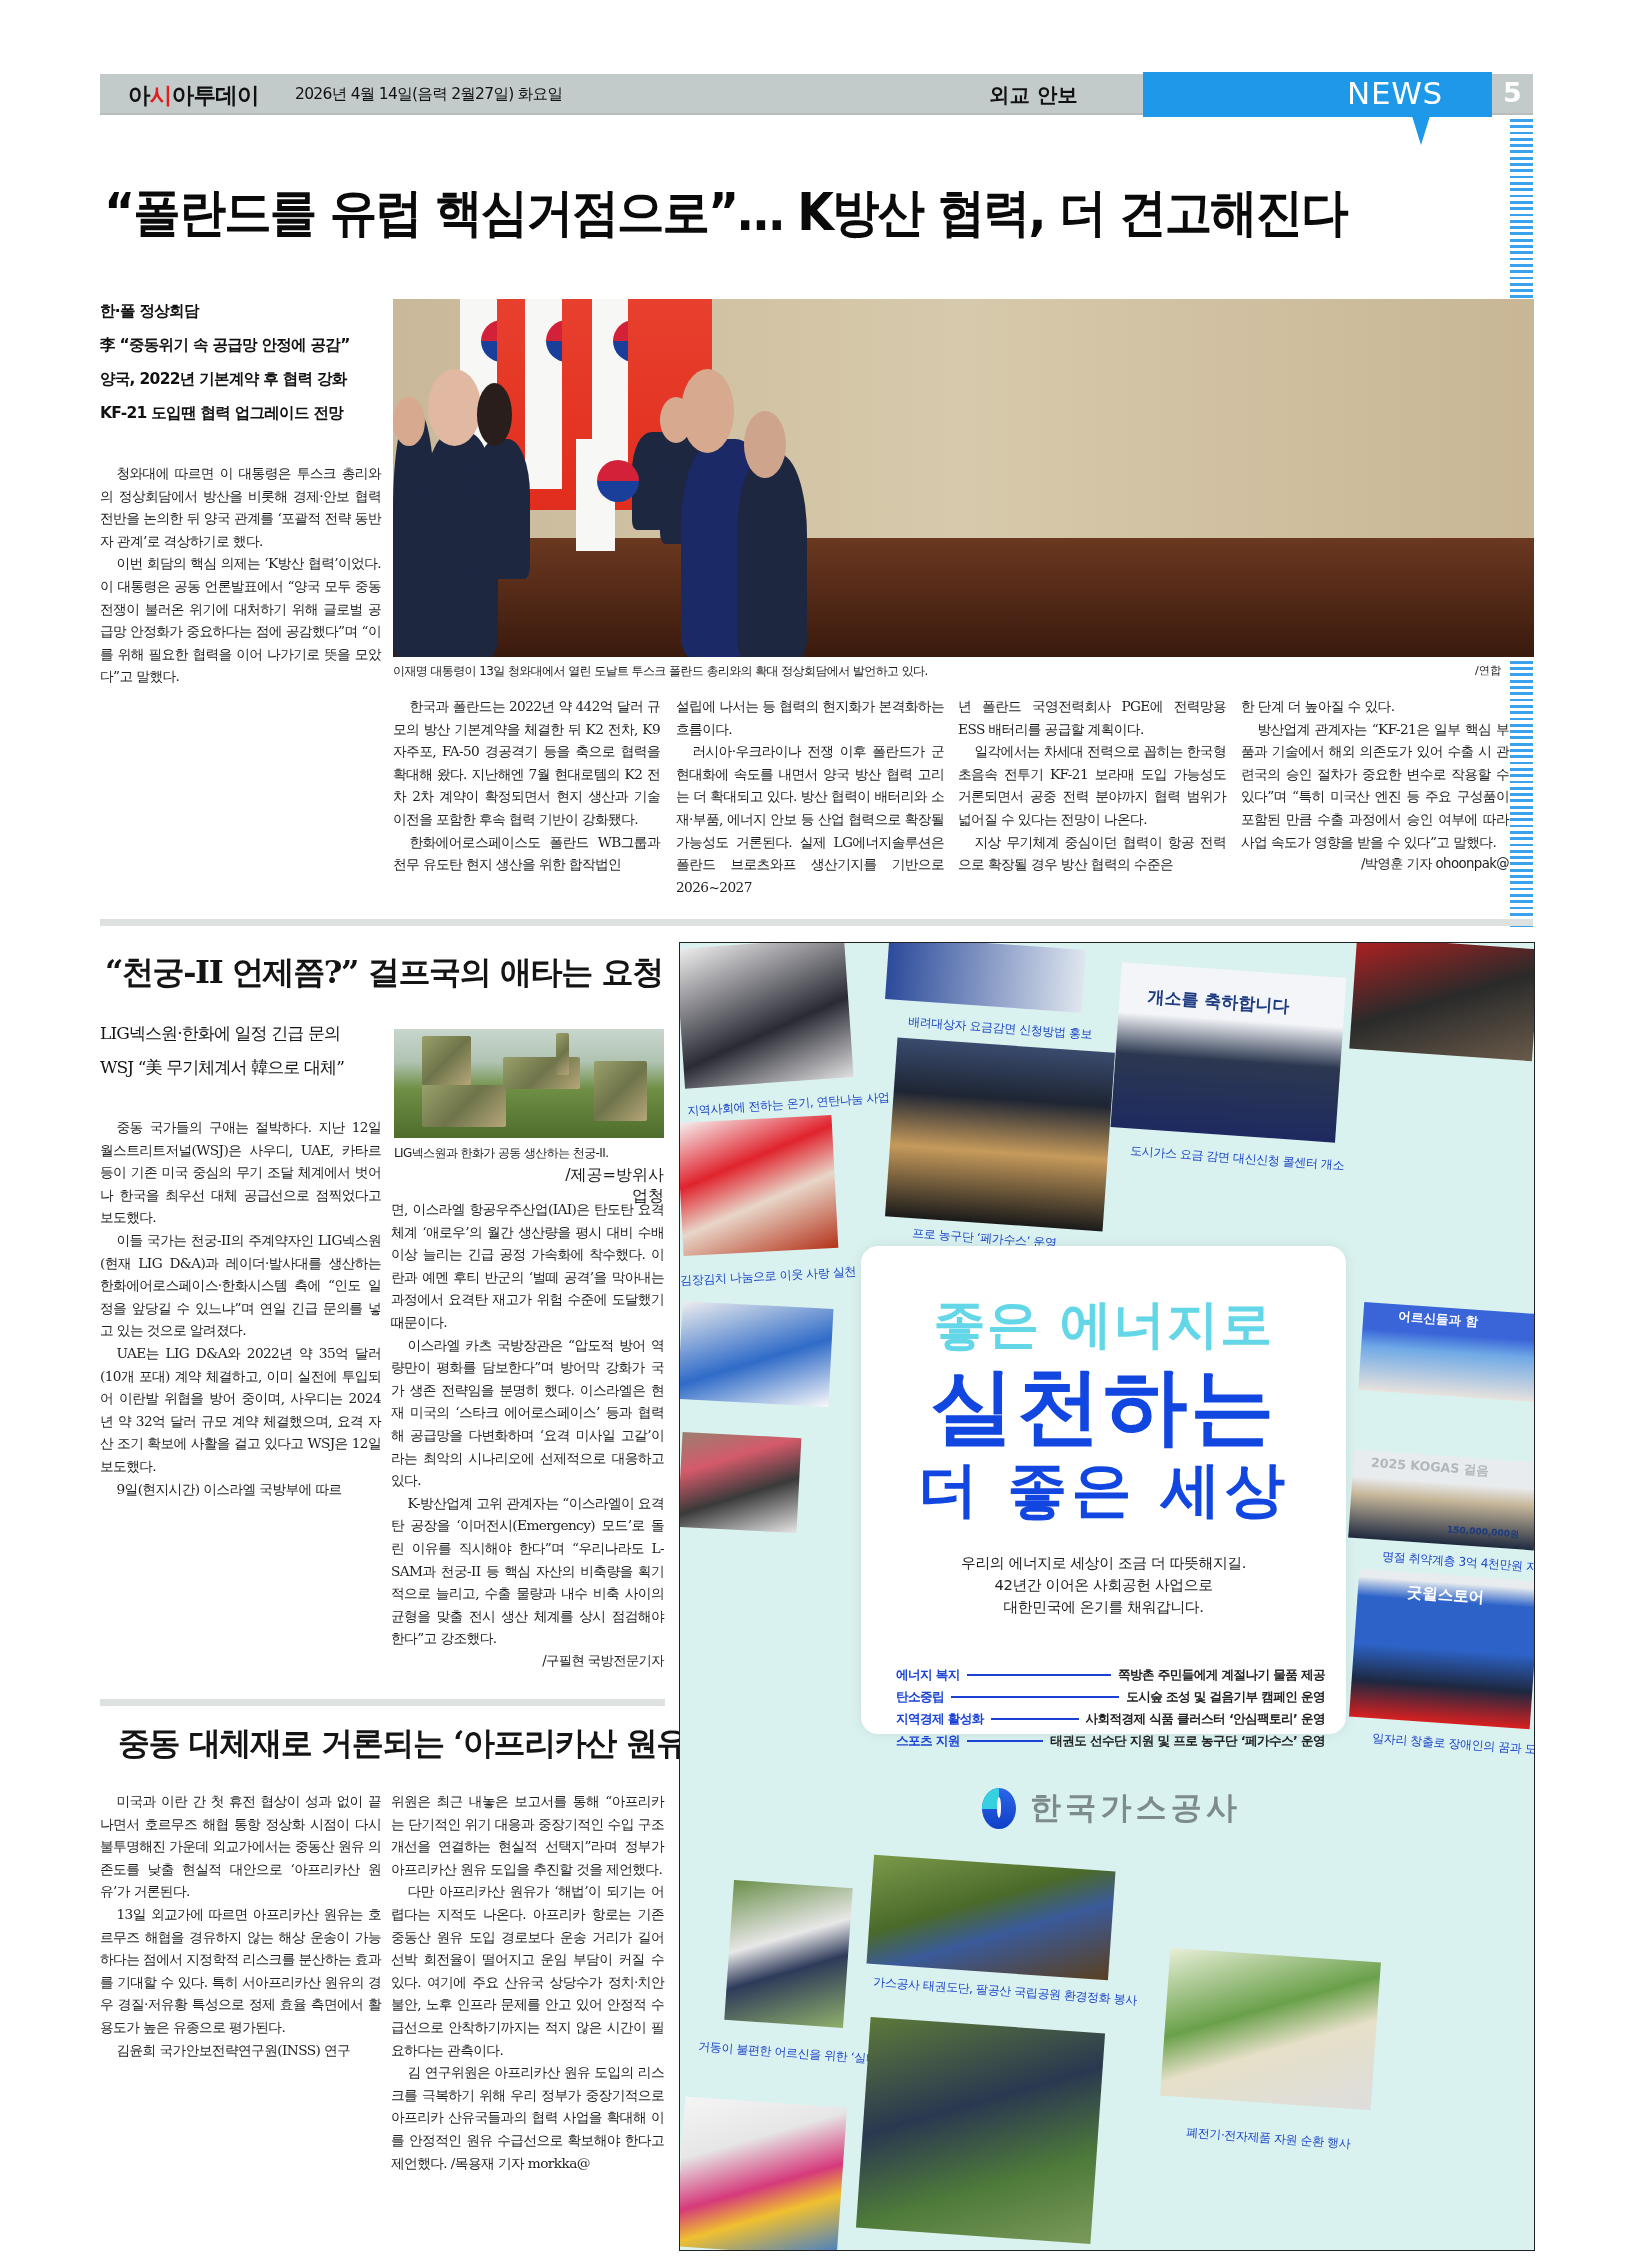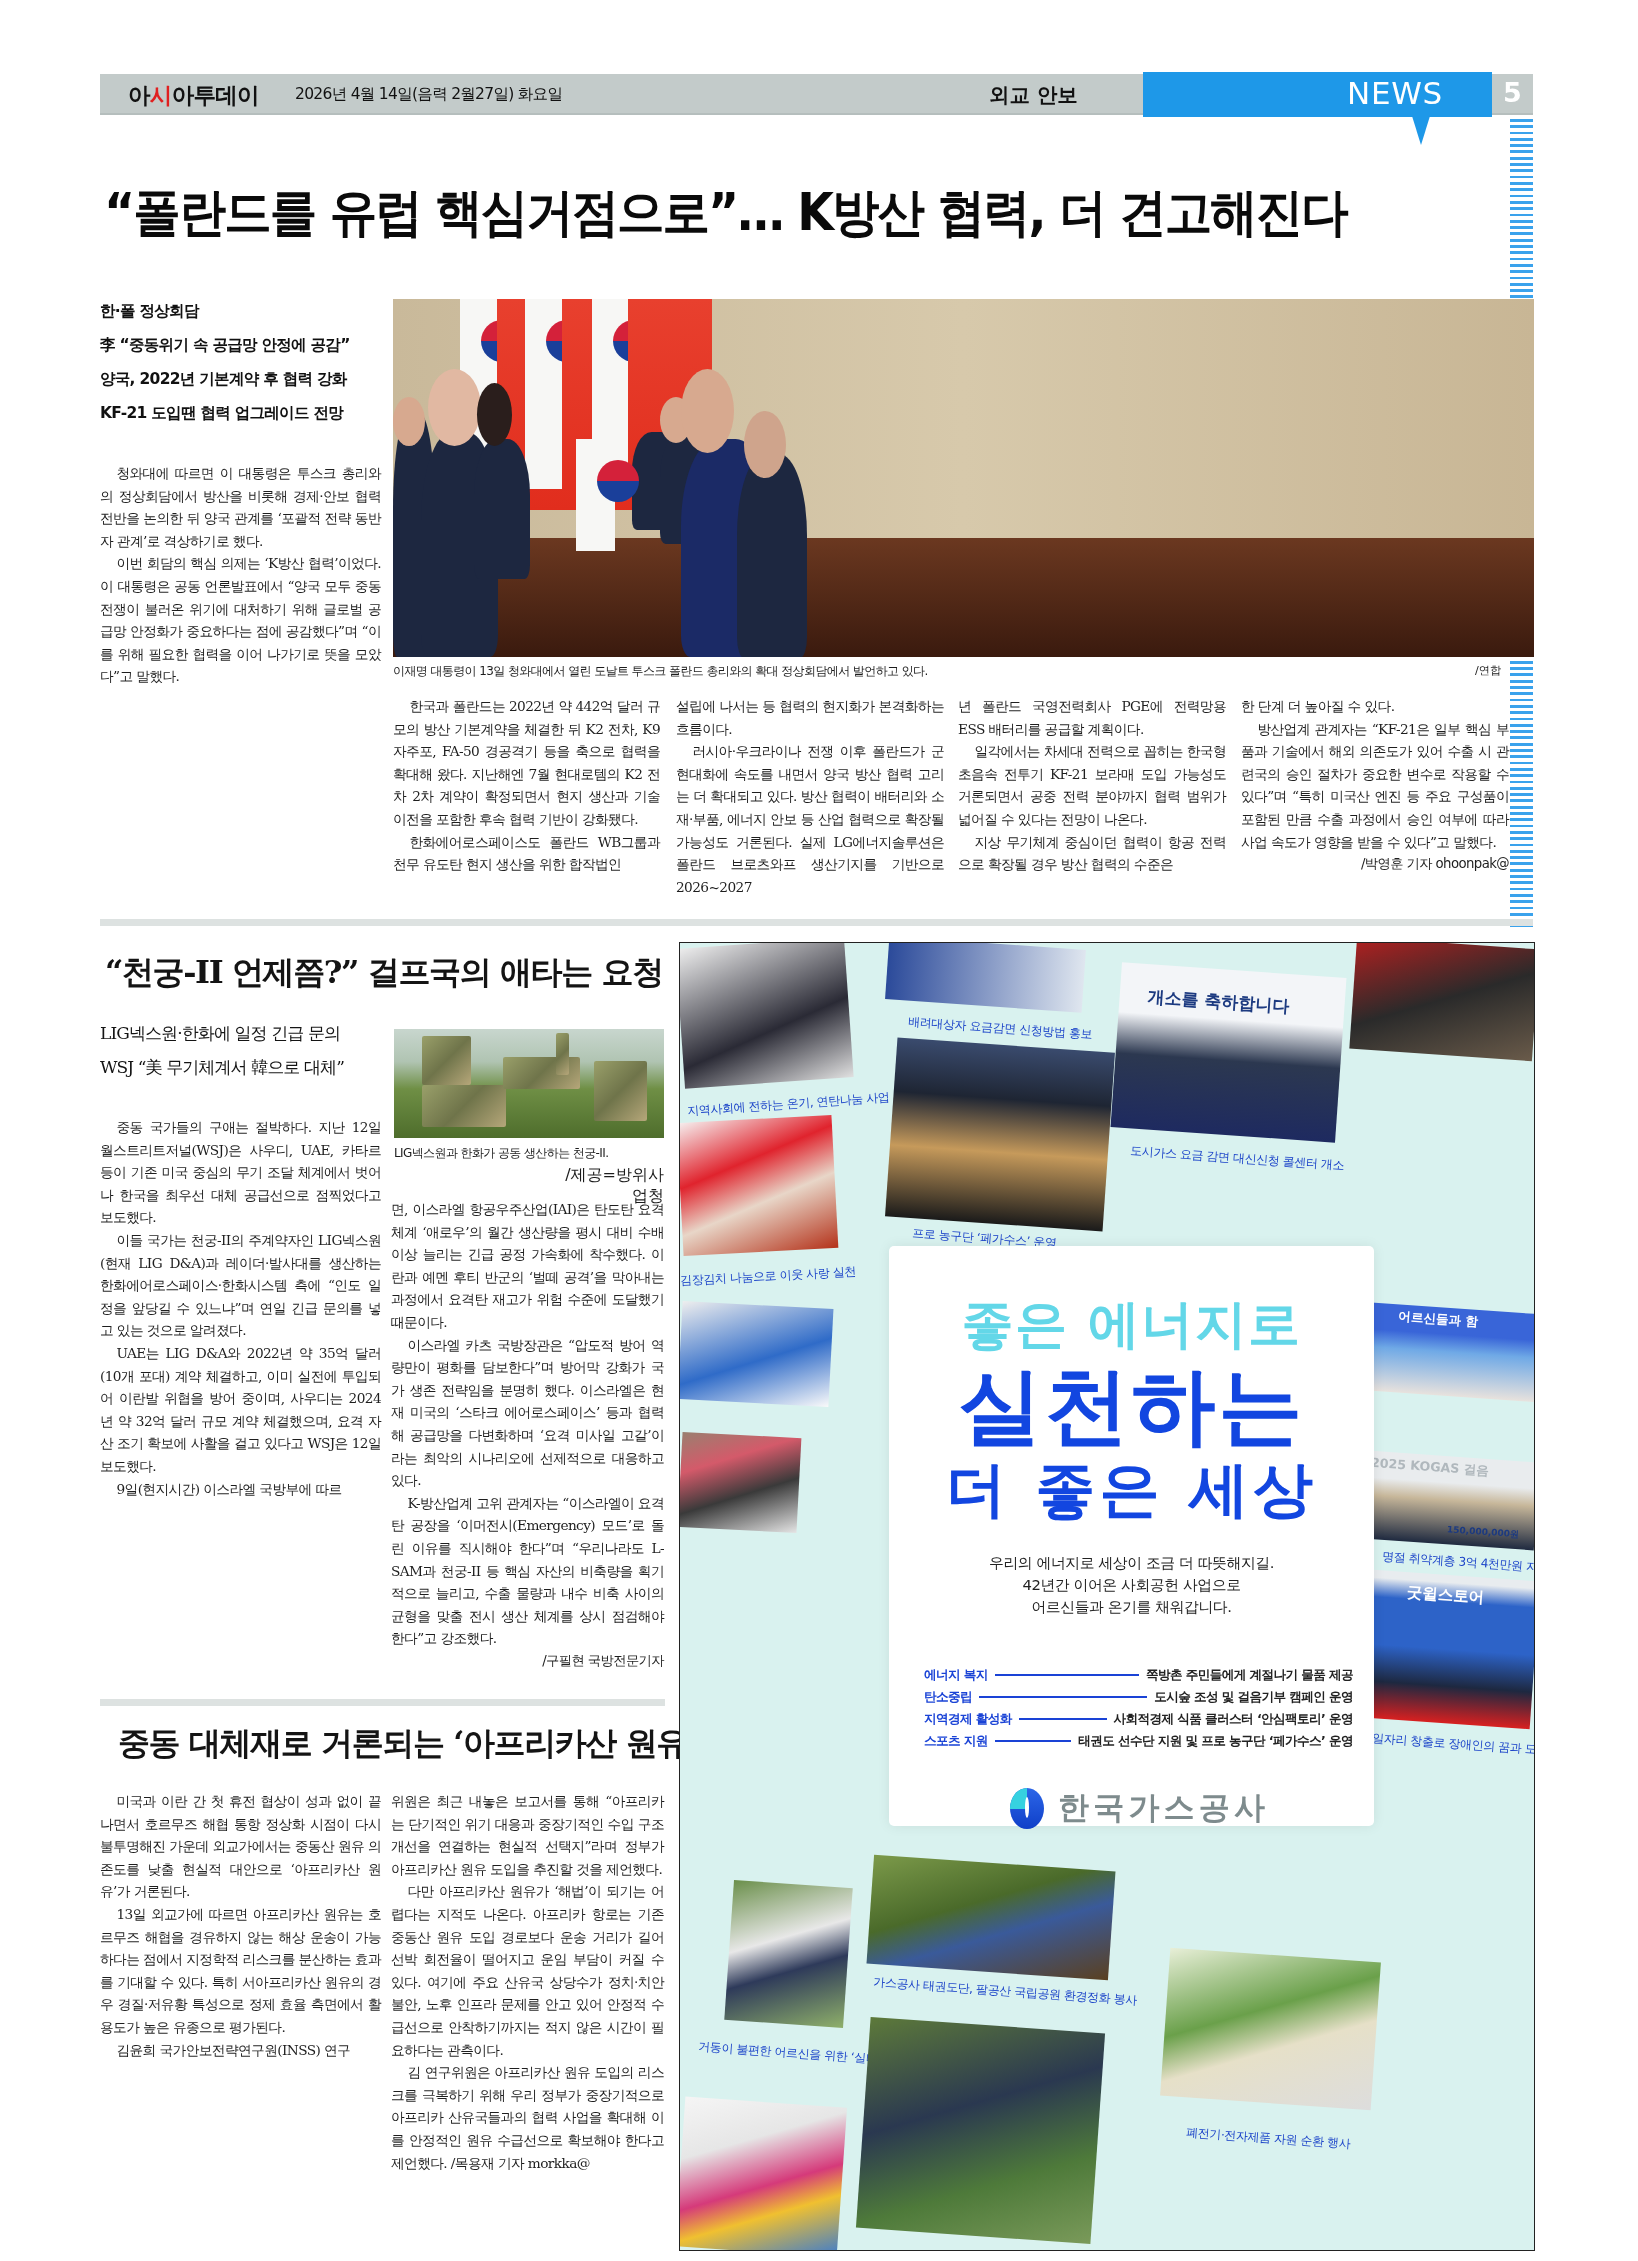--- a/index.html
+++ b/index.html
@@ -56,21 +56,21 @@
   .caption2 { position: absolute; left: 394px; top: 1145px; font-family: "DejaVu Sans", sans-serif; font-size: 12px; letter-spacing: -0.6px; color: #1c1c1c; }
   .credit2 { position: absolute; left: 562px; top: 1165px; width: 102px; text-align: right; font-family: "DejaVu Sans", sans-serif; font-size: 16px; color: #1c1c1c; }
 
   
   .hl3 { position: absolute; left: 118px; top: 1722px; font-size: 32px; letter-spacing: -1.4px; color: #141414; white-space: nowrap; }
 
   
   .ad { position: absolute; left: 679px; top: 942px; width: 856px; height: 1309px; background: #d9f2ef; border: 1.4px solid #222; overflow: hidden; }
   .ad-photo { position: absolute; border: 0; overflow: hidden; }
   .ad-cap { position: absolute; font-family: "DejaVu Sans", sans-serif; font-size: 12px; color: #1d45c9; white-space: nowrap; letter-spacing: -0.4px; }
-  .ad-card { position: absolute; left: 181px; top: 303px; width: 485px; height: 580px; background: #fff; border-radius: 5px; box-shadow: 0 0 12.6px rgba(0,0,0,0.08); margin-left: 28px; }
+  .ad-card { position: absolute; left: 181px; top: 303px; width: 485px; height: 488px; background: #fff; border-radius: 17px; box-shadow: 0 0 12.6px rgba(0,0,0,0.08); }
   .ad-t1 { position: absolute; left: 0; width: 100%; top: 44px; text-align: center; font-family: "DejaVu Sans", sans-serif; font-weight: bold; font-size: 52px; color: #63d7e8; letter-spacing: 1.4px; }
   .ad-t2 { position: absolute; left: 0; width: 100%; top: 104px; text-align: center; font-family: "DejaVu Sans", sans-serif; font-weight: bold; font-size: 84px; color: #1246e0; letter-spacing: 2.8px; }
   .ad-t3 { position: absolute; left: 0; width: 100%; top: 204px; text-align: center; font-family: "DejaVu Sans", sans-serif; font-weight: bold; font-size: 60px; color: #1246e0; letter-spacing: 4.2px; }
   .ad-desc { position: absolute; left: 0; width: 100%; top: 306px; text-align: center; font-family: "DejaVu Sans", sans-serif; font-size: 14.8px; line-height: 22px; color: #222; letter-spacing: -0.4px; }
   .ad-list { position: absolute; left: 35px; top: 418px; width: 429px; }
   .ad-row { position: relative; height: 22px; display: flex; align-items: center; font-family: "DejaVu Sans", sans-serif; font-size: 12.6px; letter-spacing: -0.6px; }
   .ad-row .k { color: #1a43d6; font-weight: bold; white-space: nowrap; }
   .ad-row .ln { flex: 1; height: 1.1px; background: #1a43d6; margin: 0 7px; }
   .ad-row .v { color: #222; white-space: nowrap; font-weight: bold; }
   .ad-logo { position: absolute; left: 121px; top: 541px; display: flex; align-items: center; }
@@ -237,21 +237,21 @@
   <div class="ad-cap" style="left:506px;top:1187px;transform:rotate(4deg);">폐전기·전자제품 자원 순환 행사</div>
   <div class="ad-photo" style="left:0;top:1159px;width:162px;height:150px;transform:rotate(4deg);background:linear-gradient(160deg,#f5f5f5,#e6e6e6 30%,#d53a7a 55%,#f0c030 70%,#3a7ad0);"></div>
 
   <div class="ad-card">
     <div class="ad-t1">좋은 에너지로</div>
     <div class="ad-t2">실천하는</div>
     <div class="ad-t3">더 좋은 세상</div>
     <div class="ad-desc">
       <div>우리의 에너지로 세상이 조금 더 따뜻해지길.</div>
       <div>42년간 이어온 사회공헌 사업으로</div>
-      <div>어르신들과 온기를 채워갑니다.</div>
+      <div>대한민국에 온기를 채워갑니다.</div>
     </div>
     <div class="ad-list">
       <div class="ad-row">
         <span class="k">에너지 복지</span>
           <span class="ln"></span>
           <span class="v">쪽방촌 주민들에게 계절나기 물품 제공</span>
       </div>
       <div class="ad-row">
         <span class="k">탄소중립</span>
           <span class="ln"></span>

